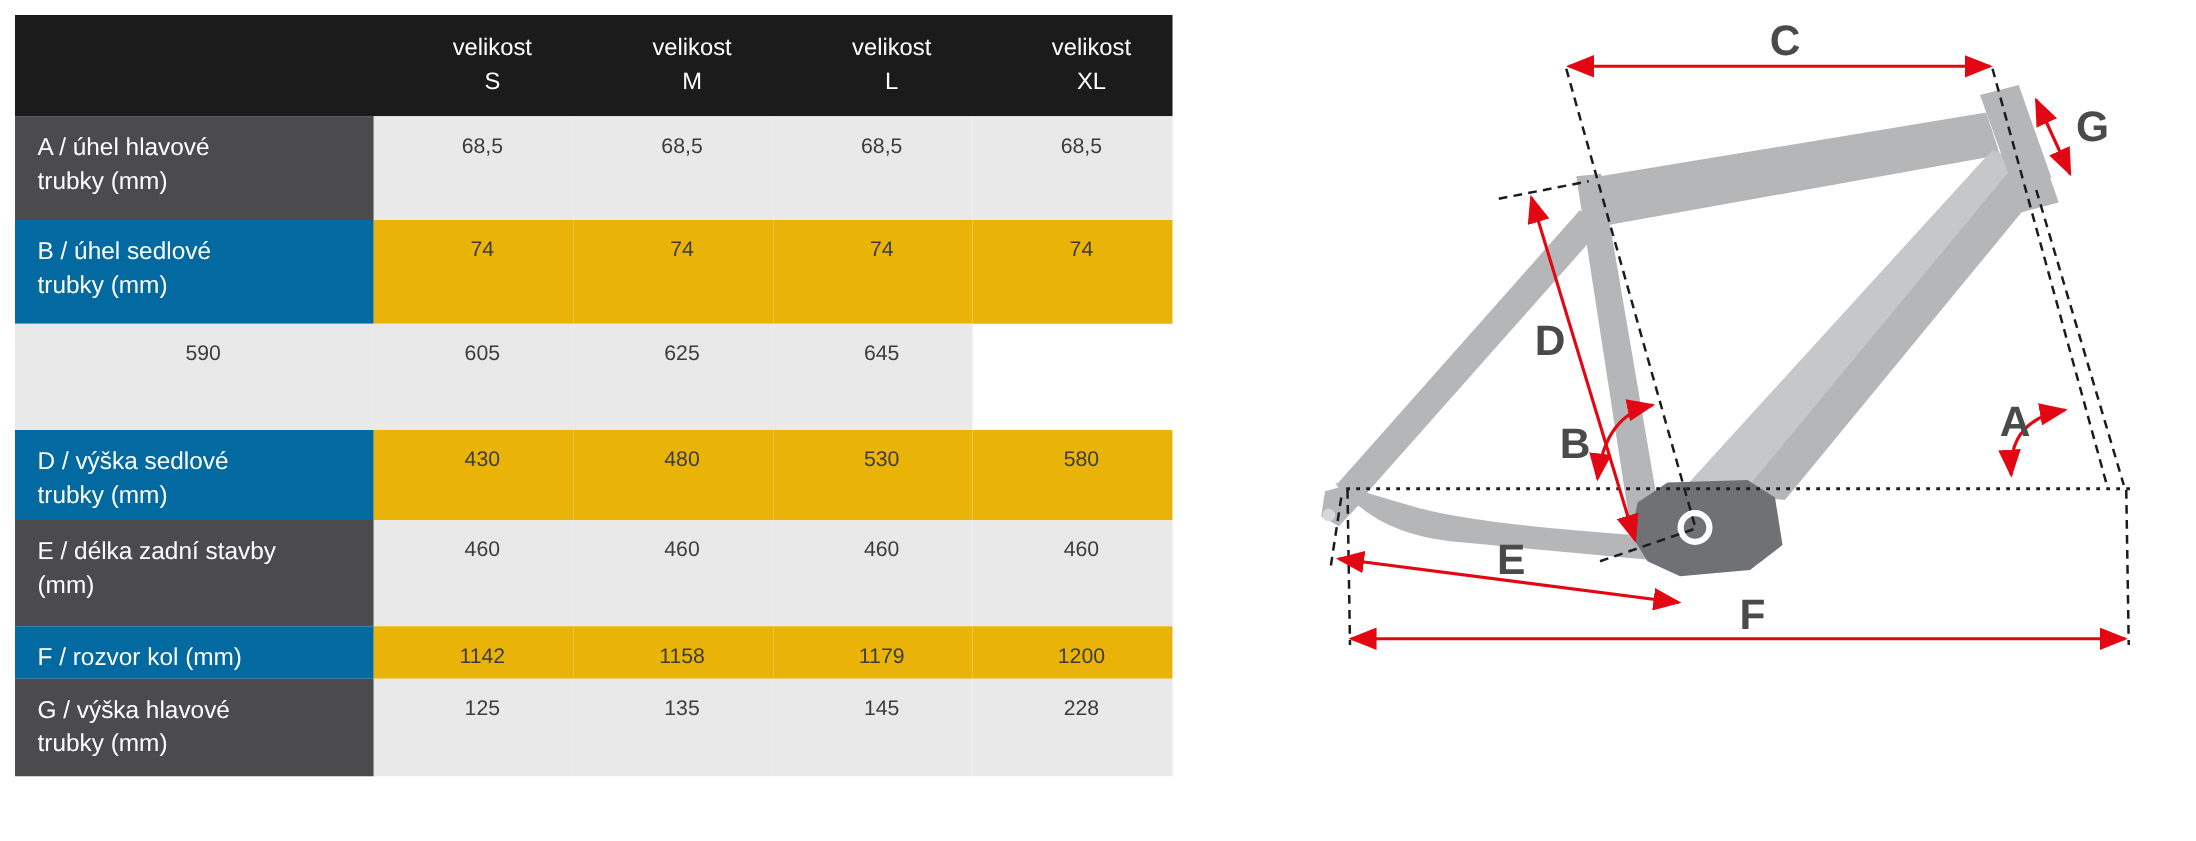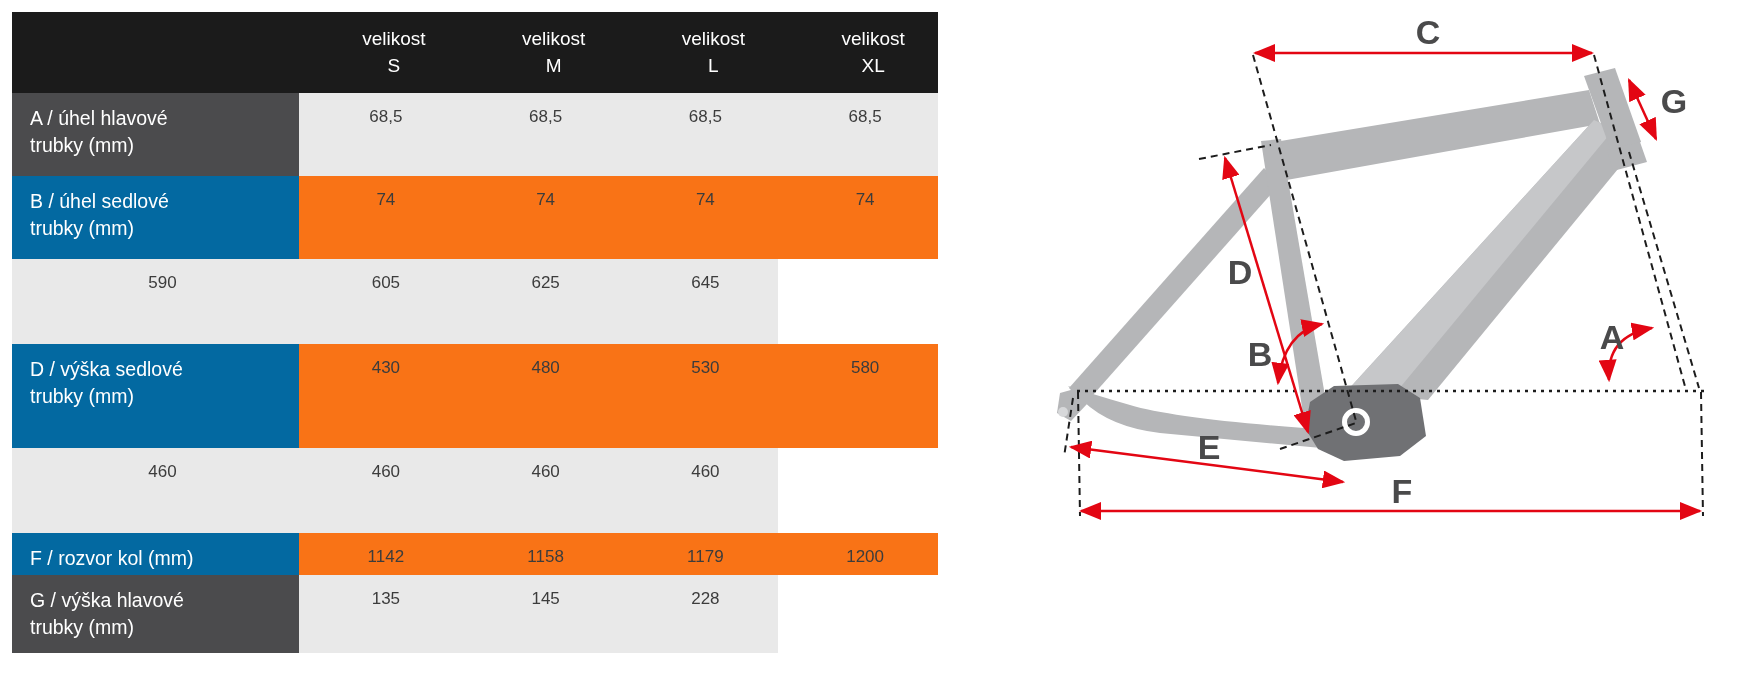--- a/index.html
+++ b/index.html
@@ -12,23 +12,23 @@
   .thead{background:#1b1b1b;height:81px;}
   .hcell{display:flex;flex-direction:column;align-items:center;justify-content:flex-start;
          padding-top:13px;padding-left:30px;color:#ffffff;font-size:19px;line-height:27px;}
   .corner{background:#1b1b1b;}
   .lbl{color:#ffffff;font-size:19.5px;line-height:27px;padding:12px 73px 0 18px;box-sizing:border-box;}
   .val{display:flex;justify-content:center;align-items:flex-start;padding-top:14px;padding-left:14px;
        font-size:17px;color:#3c3c3c;}
   .row-shade .lbl-cell{background:#4b4b4d;}
   .row-shade .val{background:#e9e9e9;}
   .row-plain .lbl-cell{background:#0369a1;}
-  .row-plain .val{background:#f97316;}
+  .row-plain .val{background:#eab308;}
   .lbl-cell{box-sizing:border-box;}
-  .r0,.r1{height:83px}.r2{height:85px}.r3{height:104px}.r4{height:85px}.r5{height:42px}.r6{height:78px}
+  .r0,.r1{height:83px}.r2{height:85px}.r3{height:72px}.r4{height:85px}.r5{height:42px}.r6{height:78px}
 
   
   .diagram{position:absolute;left:0;top:0;width:1757px;height:673px;}
   .dim-label{font-family:"Liberation Sans","DejaVu Sans",sans-serif;font-weight:bold;
              font-size:34px;fill:#4a4a4b;}
 </style>
 </head>
 <body>
 
 <div class="stage">
@@ -80,36 +80,38 @@
 
     <div class="trow row-plain r3">
       <div class="lbl lbl-cell">D / výška sedlové trubky (mm)</div>
       <div class="val">430</div>
       <div class="val">480</div>
       <div class="val">530</div>
       <div class="val">580</div>
     </div>
 
     <div class="trow row-shade r4">
+      <div class="lbl lbl-cell">E / délka zadní stavby (mm)</div>
       <div class="val">460</div>
       <div class="val">460</div>
       <div class="val">460</div>
       <div class="val">460</div>
     </div>
 
     <div class="trow row-plain r5">
       <div class="lbl lbl-cell">F / rozvor kol (mm)</div>
       <div class="val">1142</div>
       <div class="val">1158</div>
       <div class="val">1179</div>
       <div class="val">1200</div>
     </div>
 
     <div class="trow row-shade r6">
       <div class="lbl lbl-cell">G / výška hlavové trubky (mm)</div>
+      <div class="val">125</div>
       <div class="val">135</div>
       <div class="val">145</div>
       <div class="val">228</div>
     </div>
   </div>
 
   <svg class="diagram" viewBox="0 0 1757 673">
     <defs>
       <marker id="ah" viewBox="0 0 10 8" refX="9" refY="4" markerWidth="9" markerHeight="7.2" orient="auto-start-reverse">
         <path d="M0,0 L10,4 L0,8 z" fill="#e30613"></path>

